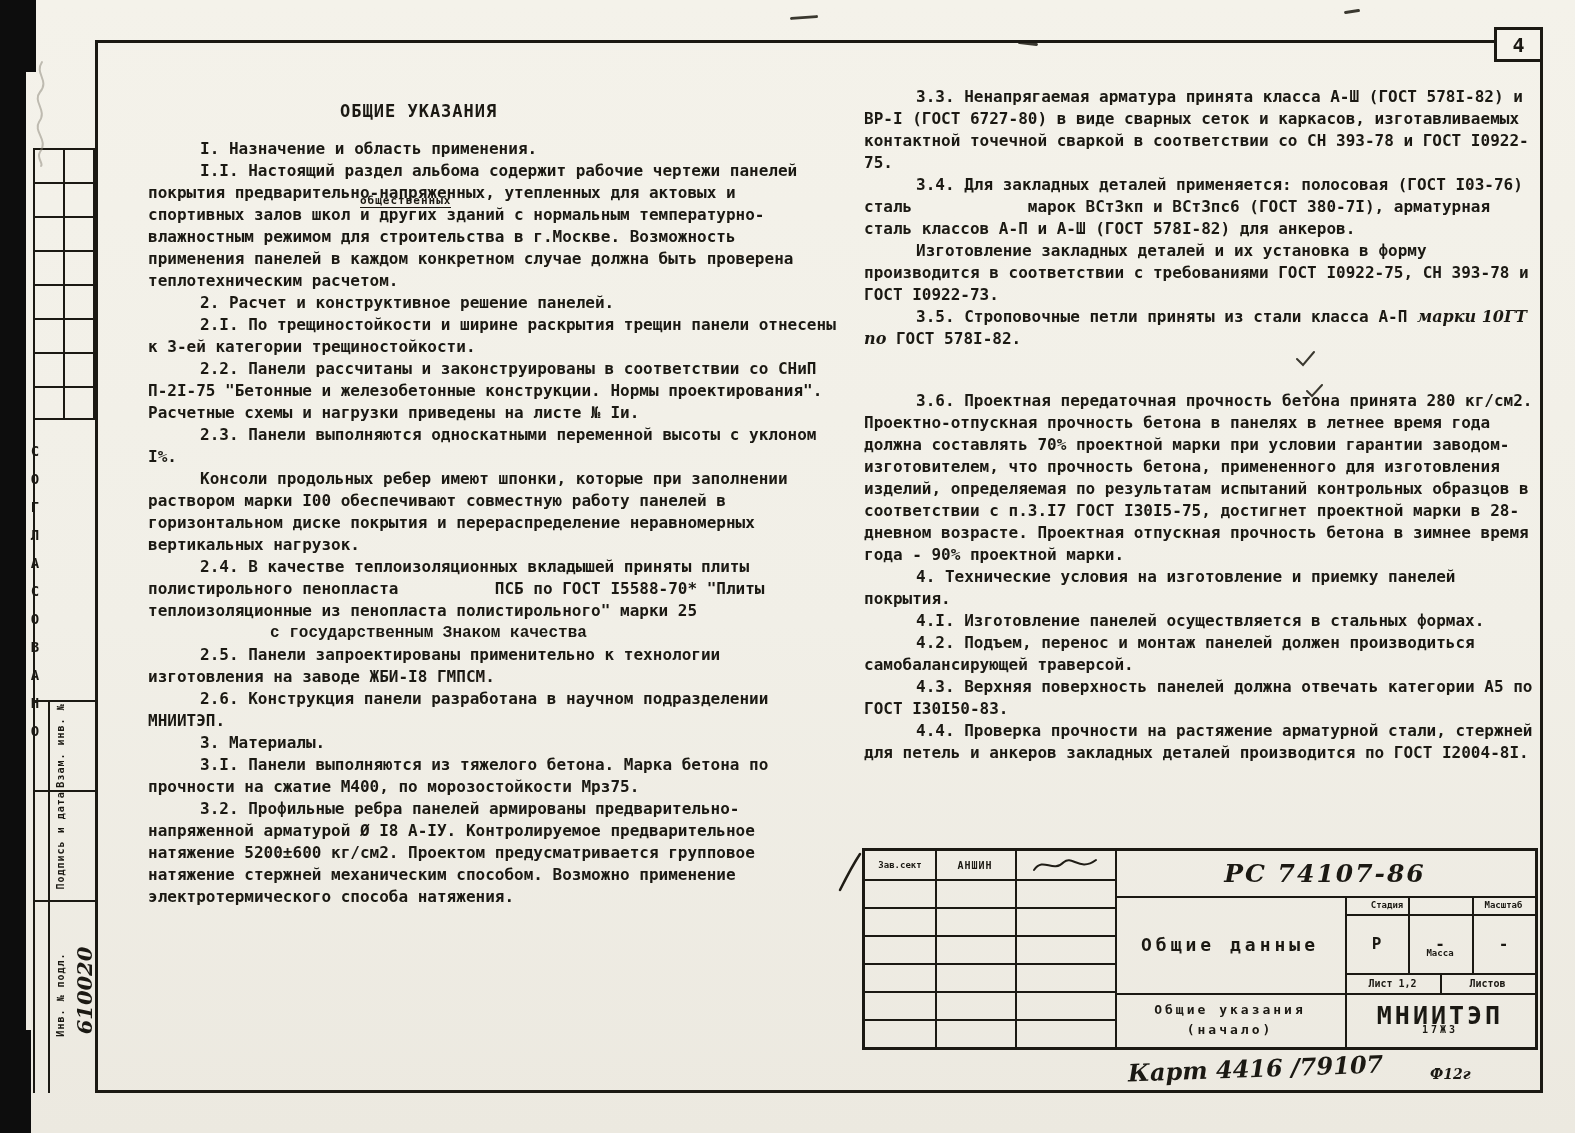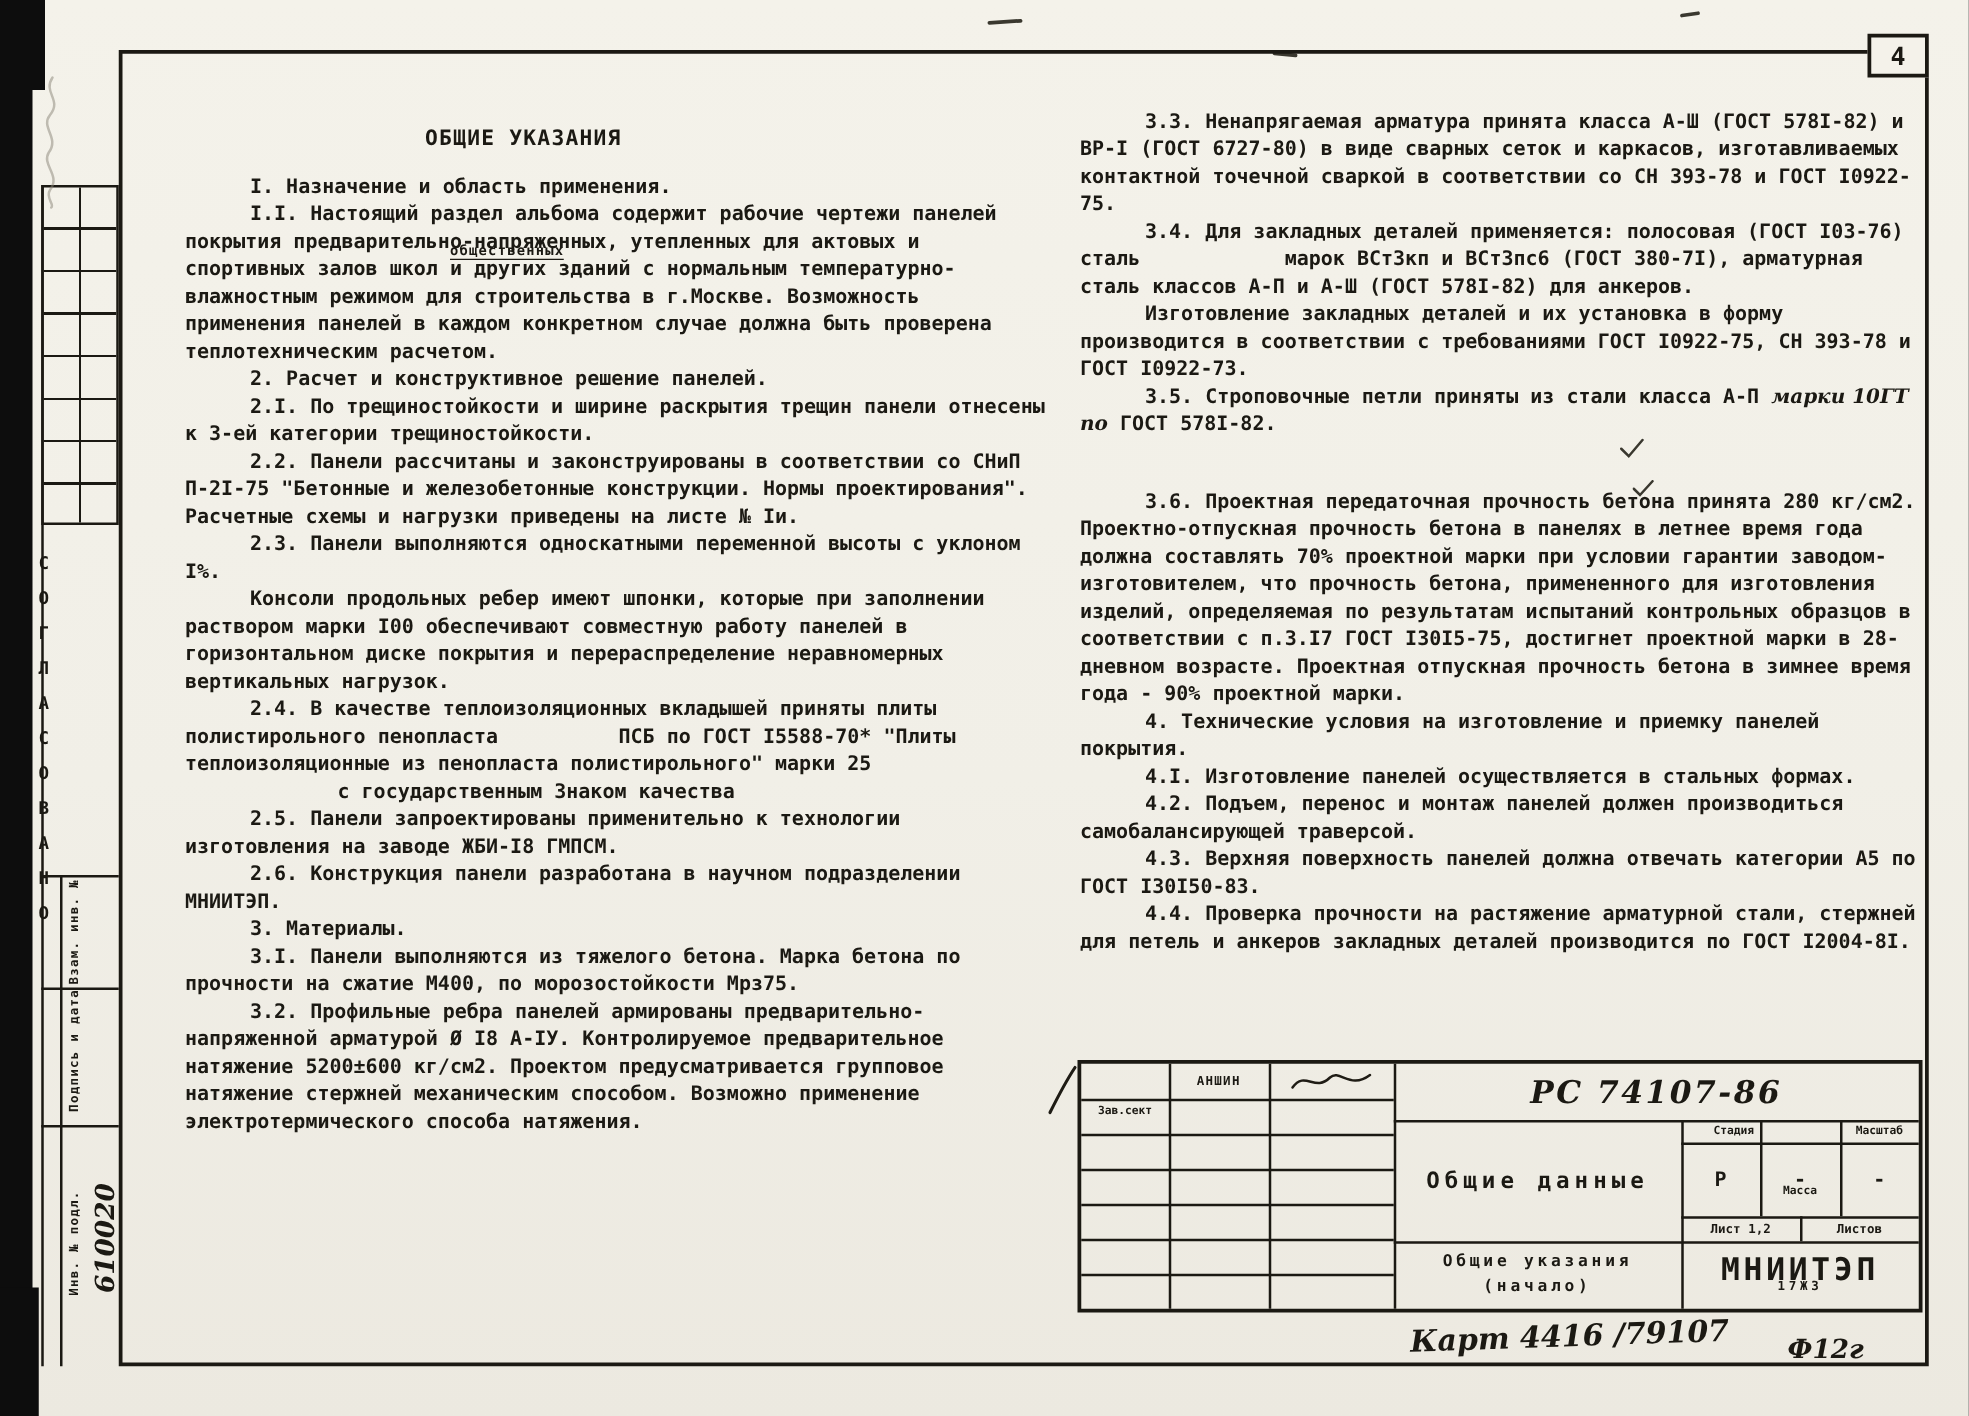--- a/index.html
+++ b/index.html
@@ -20,21 +20,21 @@
     border:3px solid #1b1913;box-sizing:border-box;background:#f4f2ea;
     display:flex;align-items:center;justify-content:center;
     font-size:20px;font-weight:700;}
   
   .col{position:absolute;font-size:16px;font-weight:700;line-height:22px;text-align:left;}
   .col-left{left:148px;top:100px;width:690px;}
   .col-right{left:864px;top:86px;width:674px;}
   .doc-title{margin:0 0 16px 0;padding-left:192px;font-size:17px;font-weight:700;letter-spacing:1px;}
   .para{margin:0;text-indent:52px;}
   .para.noindent{text-indent:0;}
-  .para.deep{text-indent:122px;}
+  .para.deep{text-indent:122px;font-family:Liberation Mono, monospace;}
   .para.gap-top{margin-top:40px;}
   
   .insert{position:absolute;left:360px;top:194px;font-size:11px;font-weight:700;
     border-bottom:1px solid #1b1913;letter-spacing:1px;}
   .hand{font-family:"DejaVu Serif","Liberation Serif",serif;font-style:italic;font-weight:700;}
   .hand-inline{font-family:"DejaVu Serif","Liberation Serif",serif;font-style:italic;font-weight:700;}
   
   .m-vline{position:absolute;width:2px;background:#1b1913;}
   .m-hline{position:absolute;height:2px;background:#1b1913;}
   .approval-grid{position:absolute;left:33px;top:148px;width:62px;height:272px;
@@ -165,21 +165,21 @@
 
     <div class="tb-line-v" style="left:70px;top:0;height:196px;"></div>
     <div class="tb-line-v" style="left:150px;top:0;height:196px;"></div>
     <div class="tb-line-h" style="left:0;top:28px;width:250px;"></div>
     <div class="tb-line-h" style="left:0;top:56px;width:250px;"></div>
     <div class="tb-line-h" style="left:0;top:84px;width:250px;"></div>
     <div class="tb-line-h" style="left:0;top:112px;width:250px;"></div>
     <div class="tb-line-h" style="left:0;top:140px;width:250px;"></div>
     <div class="tb-line-h" style="left:0;top:168px;width:250px;"></div>
 
-    <div class="cell tb-tiny" style="left:0;top:0;width:70px;height:28px;margin-top:24px;">Зав.сект</div>
+    <div class="cell tb-tiny" style="left:0;top:0;width:70px;height:28px;">Зав.сект</div>
     <div class="cell tb-small" style="left:70px;top:0;width:80px;height:28px;letter-spacing:1px;">АНШИН</div>
     <div class="cell" style="left:150px;top:0;width:100px;height:28px;">
       <svg width="70" height="22" viewBox="0 0 70 22">
           <path d="M4,16 C14,2 22,20 34,8 C42,1 50,18 66,6" stroke="#1f1c15" stroke-width="2" fill="none" stroke-linecap="round"></path>
         </svg>
     </div>
 
     <div class="cell tb-docnum hand" style="left:250px;top:0;width:420px;height:45px;">РС 74107-86</div>
 
     <div class="cell tb-data" style="left:250px;top:45px;width:230px;height:97px;">Общие данные</div>
@@ -200,15 +200,15 @@
         <span>(начало)</span>
       </span>
     </div>
     <div class="cell tb-org" style="left:480px;top:142px;width:190px;height:44px;">
       <span>МНИИТЭП</span>
       <span class="tb-org-sub">17Ж3</span>
     </div>
   </div>
 
   <div class="hw-bottom hand" style="left:1128px;top:1054px;font-size:24px;transform:rotate(-2deg);">Карт 4416 /79107</div>
-  <div class="hw-bottom hand" style="left:1430px;top:1066px;font-size:21px;">Ф12г</div>
+  <div class="hw-bottom hand" style="left:1430px;top:1066px;font-size:14px;">Ф12г</div>
 
 </div>
 
 </body></html>

